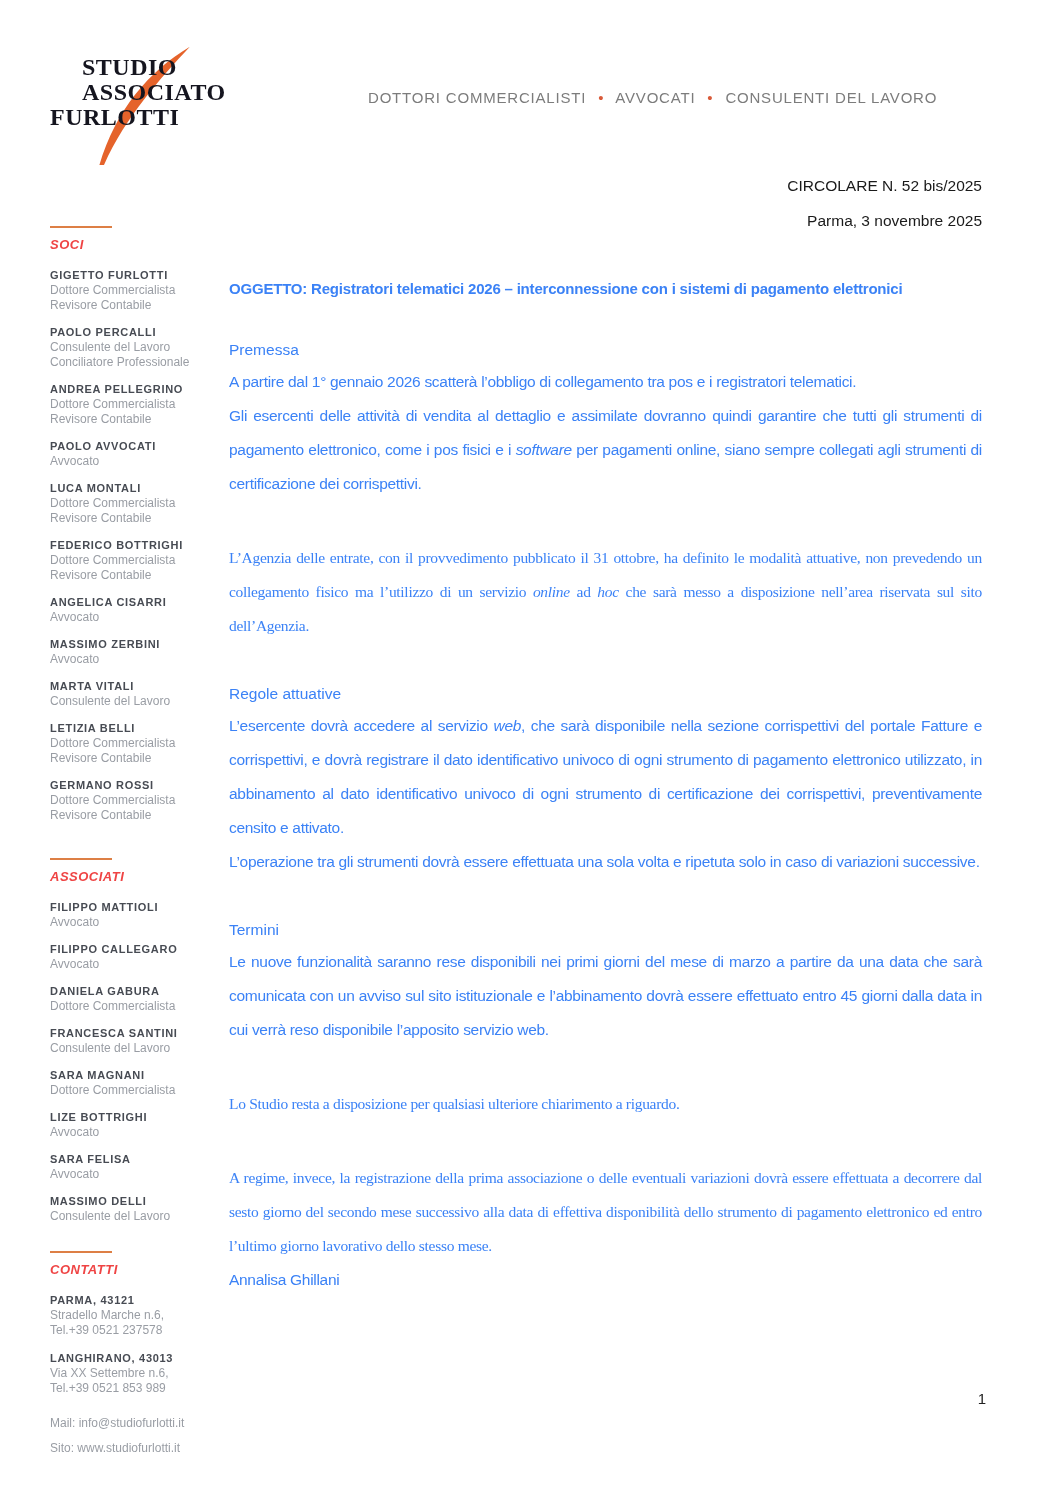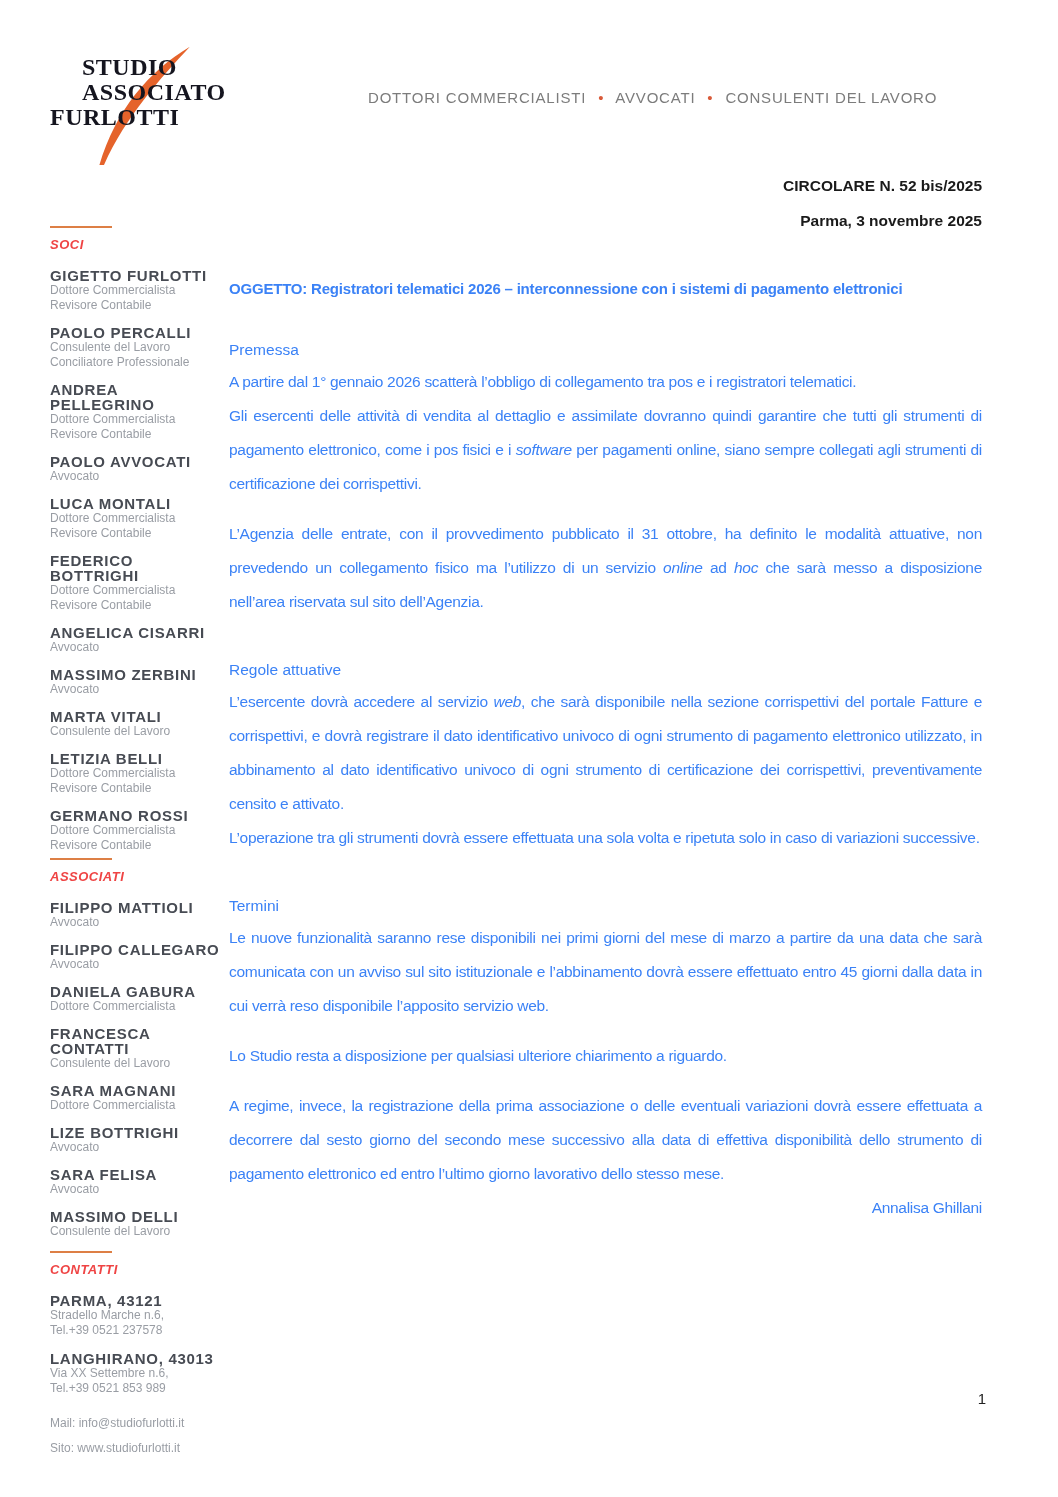--- a/index.html
+++ b/index.html
@@ -22,46 +22,46 @@
   .logo-line.l1,.logo-line.l2{margin-left:32px;}
 
   
   .tagline{
     position:absolute; left:368px; top:89px; font-size:15px; letter-spacing:0.8px;
     color:var(--gray-text,#7C7C7C); white-space:nowrap;
   }
   .tagline .dot{color:var(--bullet,#D95B3A); margin:0 7px; font-size:15px;}
   .circ-block{
     position:absolute; right:76px; top:177px; text-align:right;
-    font-weight:bold; font-size:15.5px; color:#1A1A1A;
+    font-weight:normal; font-size:15.5px; color:#1A1A1A;
   }
   .circ-block .circ-date{margin-top:17px;}
 
   
   .sb{position:absolute; left:50px; width:170px;}
   .sb.soci{top:226px;} .sb.associati{top:858px;} .sb.contatti{top:1251px;}
   .sb-divider{width:62px; border-top:2px solid #DD7F45; margin-bottom:9px;}
   .sb-label{
     font-style:italic; font-weight:bold; font-size:13px; color:#ef4444;
     letter-spacing:0.5px; margin-bottom:16px;
   }
   .member{margin-bottom:12px;}
-  .member-name{font-size:15px; font-weight:bold; color:#474B53; letter-spacing:0.7px; line-height:15px;}
+  .member-name{font-size:11px; font-weight:bold; color:#474B53; letter-spacing:0.7px; line-height:15px;}
   .member-roles div, .office-lines div{font-size:12px; color:#999DA4; line-height:15px;}
   .office{margin-bottom:13px;}
   .contact-extra{margin-top:20px;}
   .contact-extra div{font-size:12px; color:#999DA4; line-height:15px; margin-bottom:10px;}
 
   
   .main{position:absolute; left:229px; top:279px; width:753px; color:#3b82f6;}
   .oggetto{font-weight:bold; font-size:15px; letter-spacing:-0.2px; line-height:20px; white-space:nowrap;}
   .sec-heading{font-weight:normal; font-size:15.5px; margin-top:42px; margin-bottom:6px;}
   .para{font-size:15.5px; letter-spacing:-0.3px; line-height:34px; text-align:justify;}
-  .para.gap{margin-top:16px;}
-  .para.right{text-align:right;}
+  .para.gap{margin-top:40px;font-family:Liberation Serif, serif;}
+  .para.right{}
   .it{font-style:italic;}
 
   .page-num{position:absolute; right:72px; top:1390px; font-size:15px; color:#222;}
 </style>
 </head>
 <body>
 
 <div class="page">
 
   <div class="logo">
@@ -195,21 +195,21 @@
       </div>
 
       <div class="member">
         <div class="member-name">DANIELA GABURA</div>
         <div class="member-roles">
           <div>Dottore Commercialista</div>
         </div>
       </div>
 
       <div class="member">
-        <div class="member-name">FRANCESCA CONTATTI</div>
+        <div class="member-name">FRANCESCA SANTINI</div>
         <div class="member-roles">
           <div>Consulente del Lavoro</div>
         </div>
       </div>
 
       <div class="member">
         <div class="member-name">SARA MAGNANI</div>
         <div class="member-roles">
           <div>Dottore Commercialista</div>
         </div>

